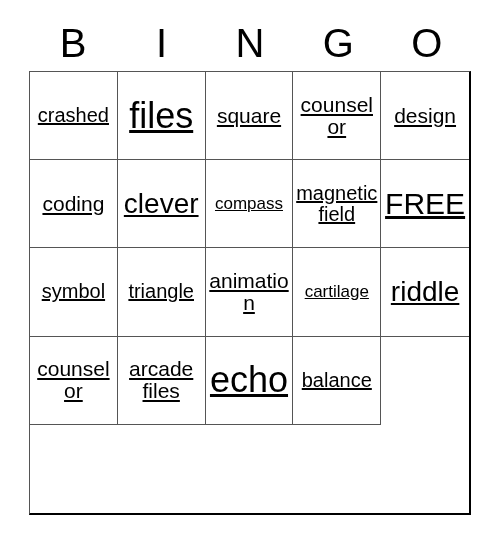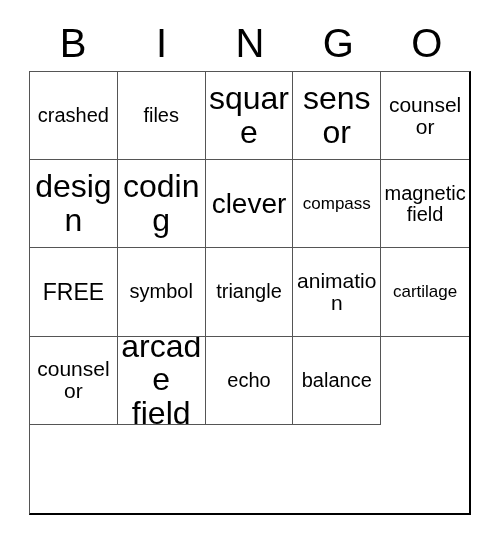--- a/index.html
+++ b/index.html
@@ -79,30 +79,31 @@
   }
   .bingo-cell:nth-child(5n) { border-right: none; }
   .bingo-cell:nth-child(n+21) { border-bottom: none; }
 
   .cell-text {
     display: block;
     width: 100%;
     line-height: 1.05;
     word-wrap: break-word;
     user-select: none;
+    text-decoration: underline;
   }
 
   
   .fs-xs   { font-size: 21px; }
   .fs-sm   { font-size: 17px; }
   .fs-med  { font-size: 20px; }
-  .fs-lg   { font-size: 32px; }
+  .fs-lg   { font-size: 21px; }
   .fs-xl   { font-size: 28px; }
-  .fs-xxl  { font-size: 20px; }
-  .fs-free { font-size: 23px; }
+  .fs-xxl  { font-size: 36px; }
+  .fs-free { font-size: 30px; }
 </style>
 </head>
 <body>
 
 <div id="bingo-card">
 
   <div id="bingo-header">
     <div class="header-letter">B</div>
     <div class="header-letter">I</div>
     <div class="header-letter">N</div>
@@ -113,23 +114,20 @@
   <div id="bingo-grid">
 
     <div class="bingo-cell">
         <span class="cell-text fs-med">crashed</span>
       </div>
     <div class="bingo-cell">
         <span class="cell-text fs-xxl">files</span>
       </div>
     <div class="bingo-cell">
         <span class="cell-text fs-lg">square</span>
-      </div>
-    <div class="bingo-cell">
-        <span class="cell-text fs-lg">sensor</span>
       </div>
     <div class="bingo-cell">
         <span class="cell-text fs-xs">counselor</span>
       </div>
 
     <div class="bingo-cell">
         <span class="cell-text fs-lg">design</span>
       </div>
     <div class="bingo-cell">
         <span class="cell-text fs-lg">coding</span>
@@ -153,26 +151,29 @@
     <div class="bingo-cell">
         <span class="cell-text fs-med">triangle</span>
       </div>
 
     <div class="bingo-cell">
         <span class="cell-text fs-xs">animation</span>
       </div>
     <div class="bingo-cell">
         <span class="cell-text fs-sm">cartilage</span>
       </div>
+    <div class="bingo-cell">
+        <span class="cell-text fs-xl">riddle</span>
+      </div>
 
     <div class="bingo-cell">
         <span class="cell-text fs-xs">counselor</span>
       </div>
     <div class="bingo-cell">
-        <span class="cell-text fs-lg">arcade field</span>
+        <span class="cell-text fs-lg">arcade files</span>
       </div>
     <div class="bingo-cell">
         <span class="cell-text fs-xxl">echo</span>
       </div>
     <div class="bingo-cell">
         <span class="cell-text fs-med">balance</span>
       </div>
   </div>
 
 </div>

